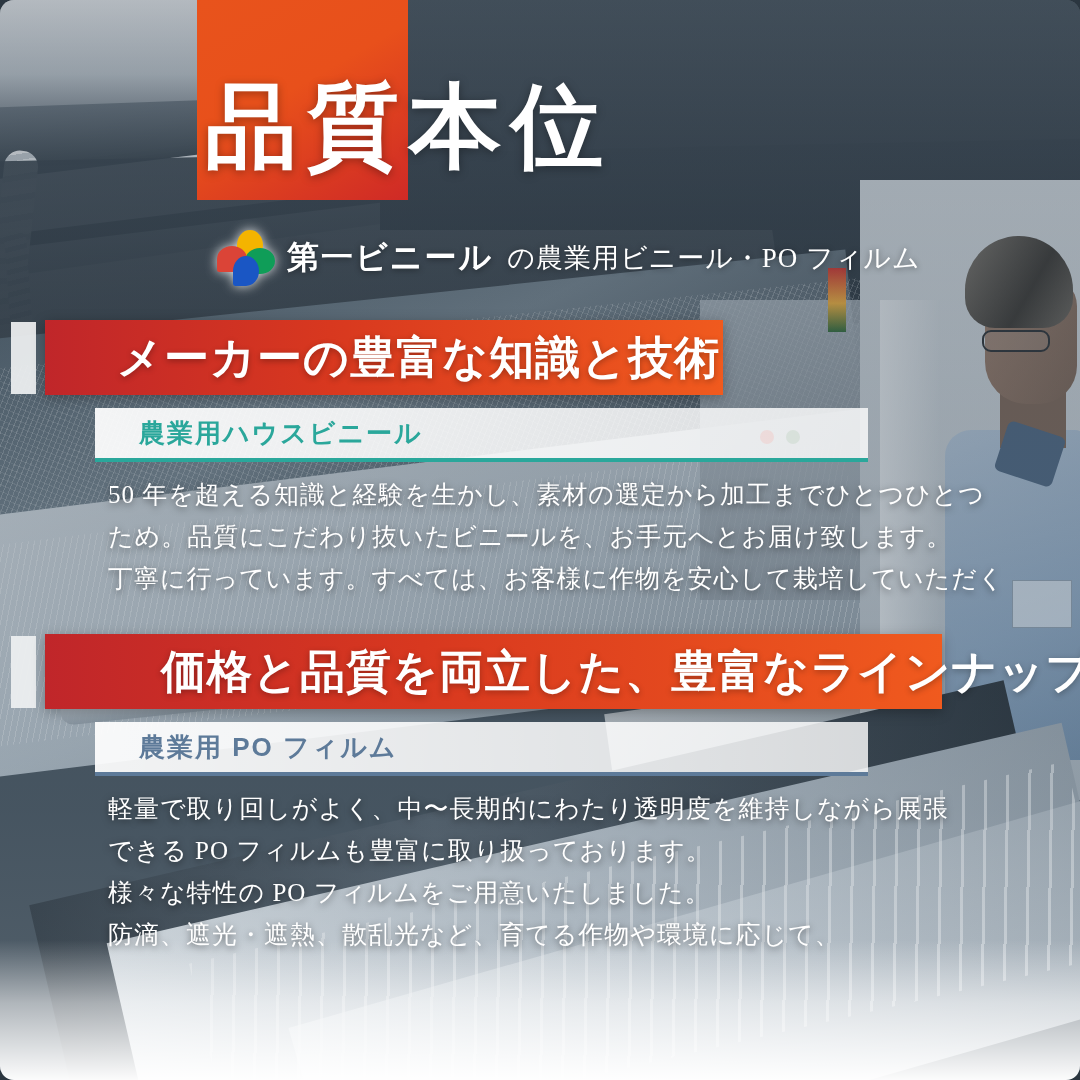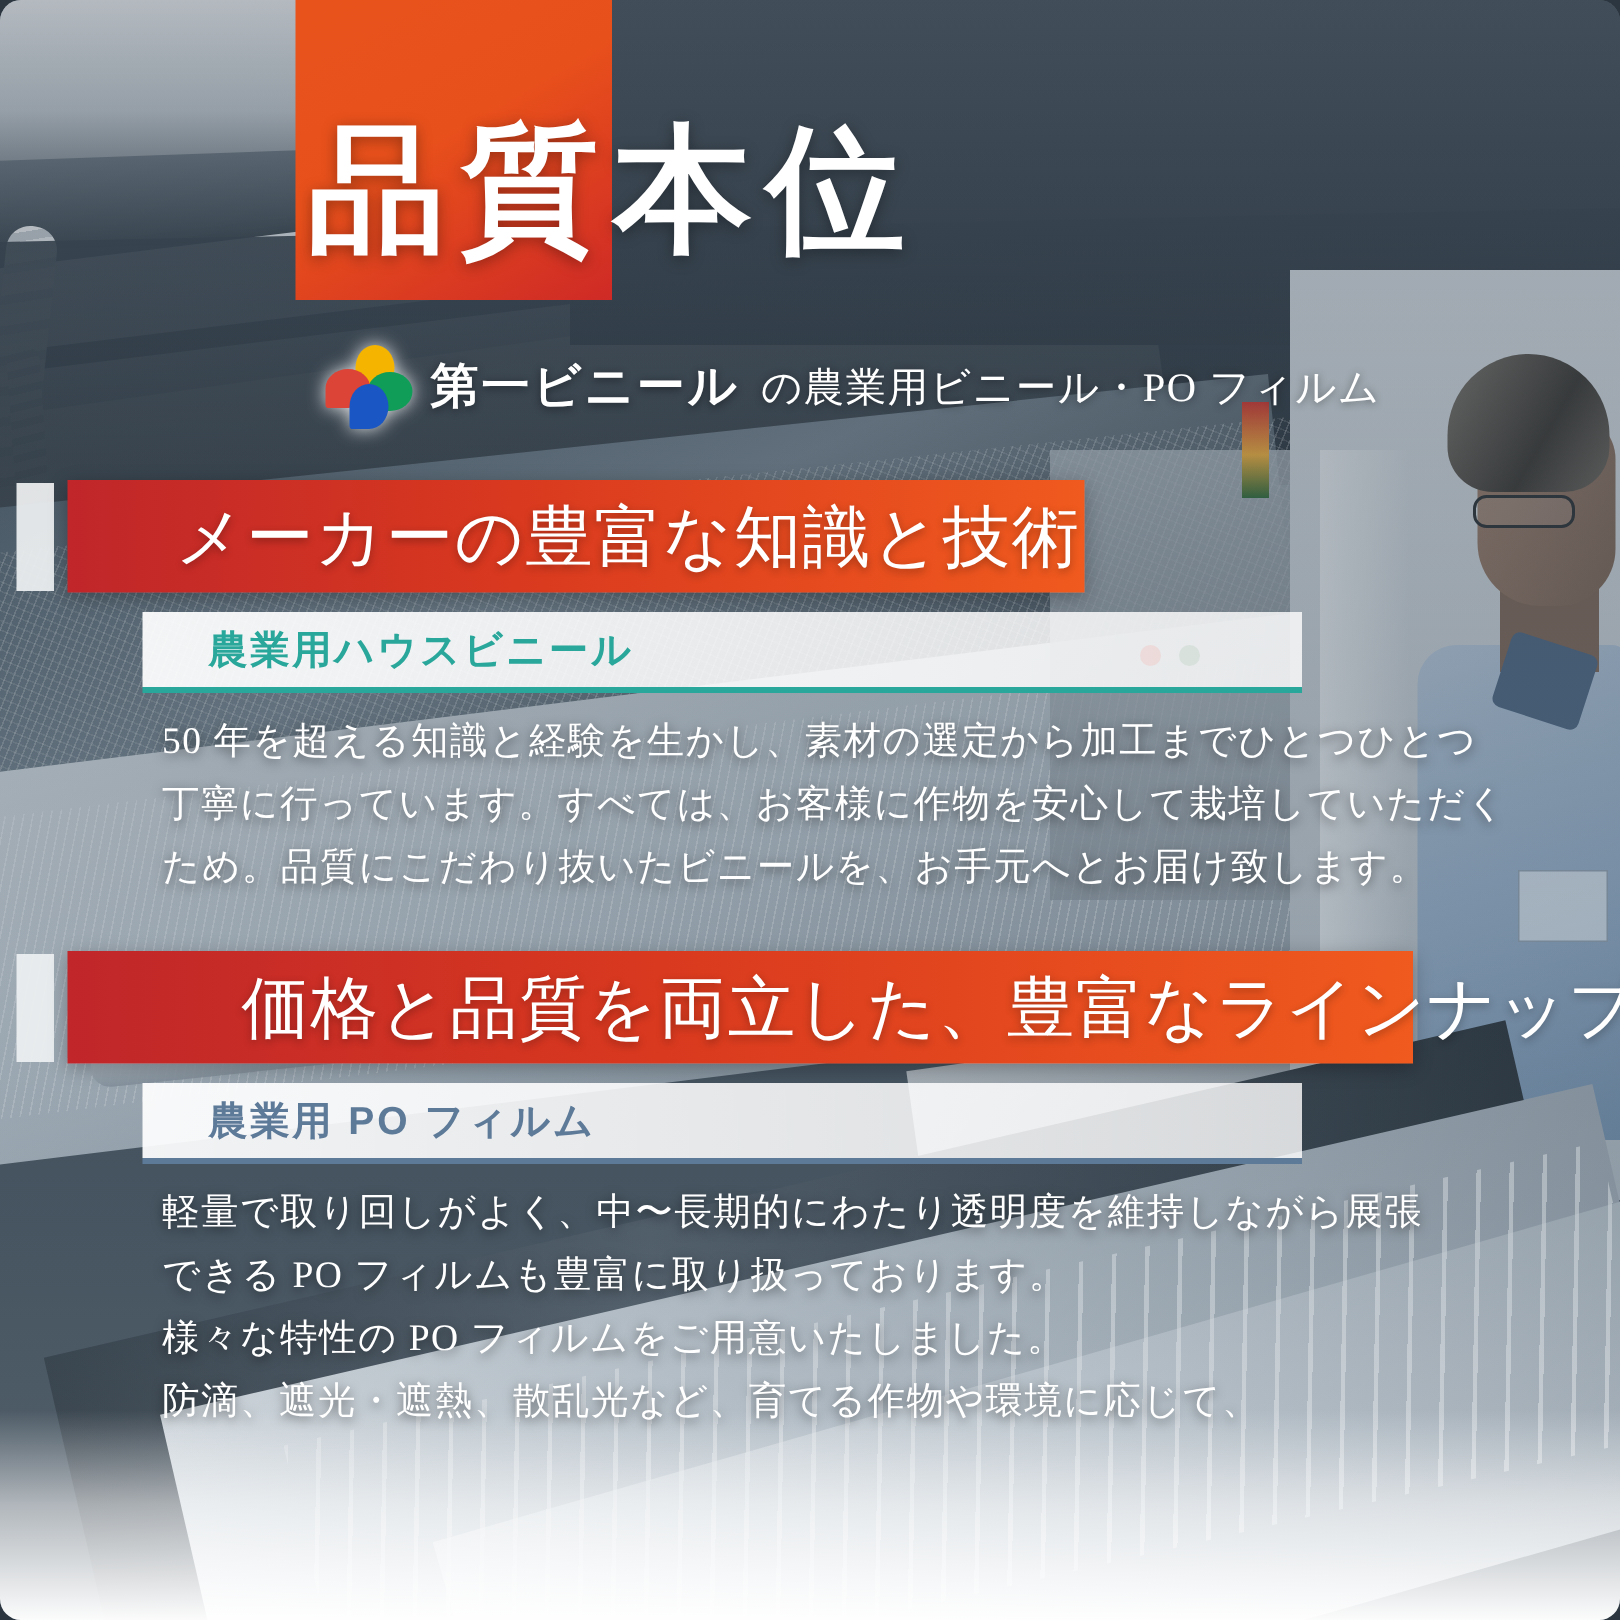--- a/index.html
+++ b/index.html
@@ -132,21 +132,21 @@
 
   .accent-bar{position:absolute;left:11px;width:25px;height:72px;background:#eef0f1;opacity:.93;}
   .accent-bar.b1{top:322px;}
   .accent-bar.b2{top:636px;}
 
   .banner{position:absolute;left:45px;height:75px;display:flex;align-items:center;
     background:linear-gradient(90deg,#c0262a 0%,#d8381f 42%,#f05a1e 100%);
     box-shadow:0 3px 12px rgba(0,0,0,.28);}
   .banner.b1{top:320px;width:678px;}
   .banner.b2{top:634px;width:897px;}
-  .banner-text{color:#fff;font-weight:400;white-space:nowrap;
+  .banner-text{color:#fff;font-weight:700;white-space:nowrap;
     text-shadow:0 2px 6px rgba(0,0,0,.30);}
   .banner.b1 .banner-text{font-size:45px;letter-spacing:1px;padding-left:72px;}
   .banner.b2 .banner-text{font-size:45px;letter-spacing:1px;padding-left:116px;}
 
   .sublabel{position:absolute;left:95px;width:773px;height:50px;display:flex;align-items:center;
     background:linear-gradient(90deg,rgba(255,255,255,.93),rgba(255,255,255,.80));}
   .sublabel.s1{top:408px;border-bottom:4px solid #2aa79b;}
   .sublabel.s2{top:722px;border-bottom:4px solid #5d7a99;}
   .sublabel-text{font-family:"Liberation Sans","DejaVu Sans",sans-serif;
     font-size:26px;font-weight:700;letter-spacing:2px;padding-left:44px;white-space:nowrap;}
@@ -220,22 +220,22 @@
 
     <div class="accent-bar b1"></div>
     <div class="banner b1">
       <span class="banner-text">メーカーの豊富な知識と技術</span>
     </div>
     <div class="sublabel s1">
       <span class="sublabel-text">農業用ハウスビニール</span>
     </div>
     <div class="body-text t1">
       <p>50 年を超える知識と経験を生かし、素材の選定から加工までひとつひとつ</p>
+      <p>ため。品質にこだわり抜いたビニールを、お手元へとお届け致します。</p>
       <p>丁寧に行っています。すべては、お客様に作物を安心して栽培していただく</p>
-      <p>ため。品質にこだわり抜いたビニールを、お手元へとお届け致します。</p>
     </div>
 
     <div class="accent-bar b2"></div>
     <div class="banner b2">
       <span class="banner-text">価格と品質を両立した、豊富なラインナップ</span>
     </div>
     <div class="sublabel s2">
       <span class="sublabel-text">農業用 PO フィルム</span>
     </div>
     <div class="body-text t2">

